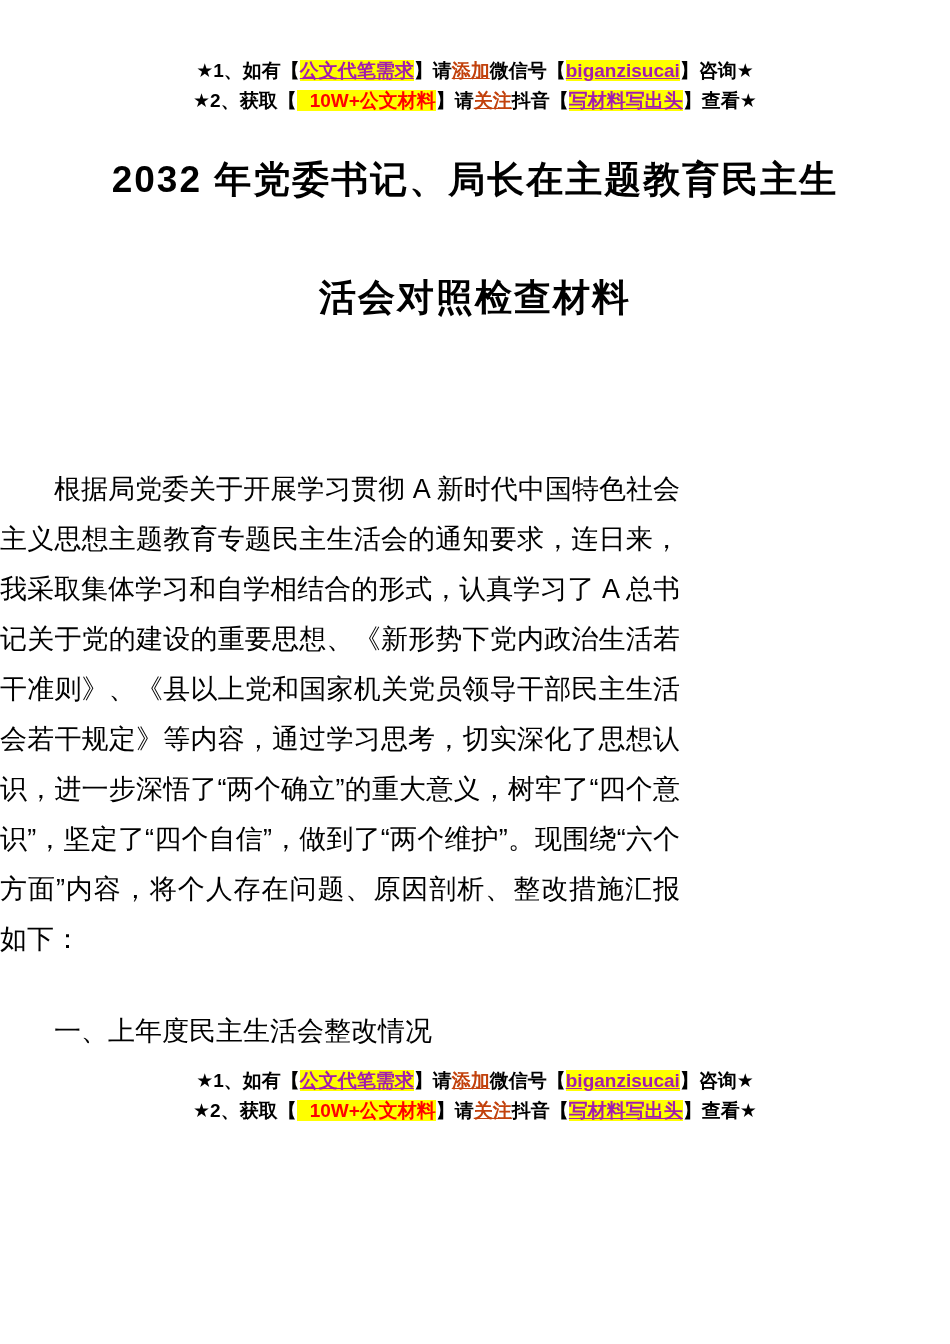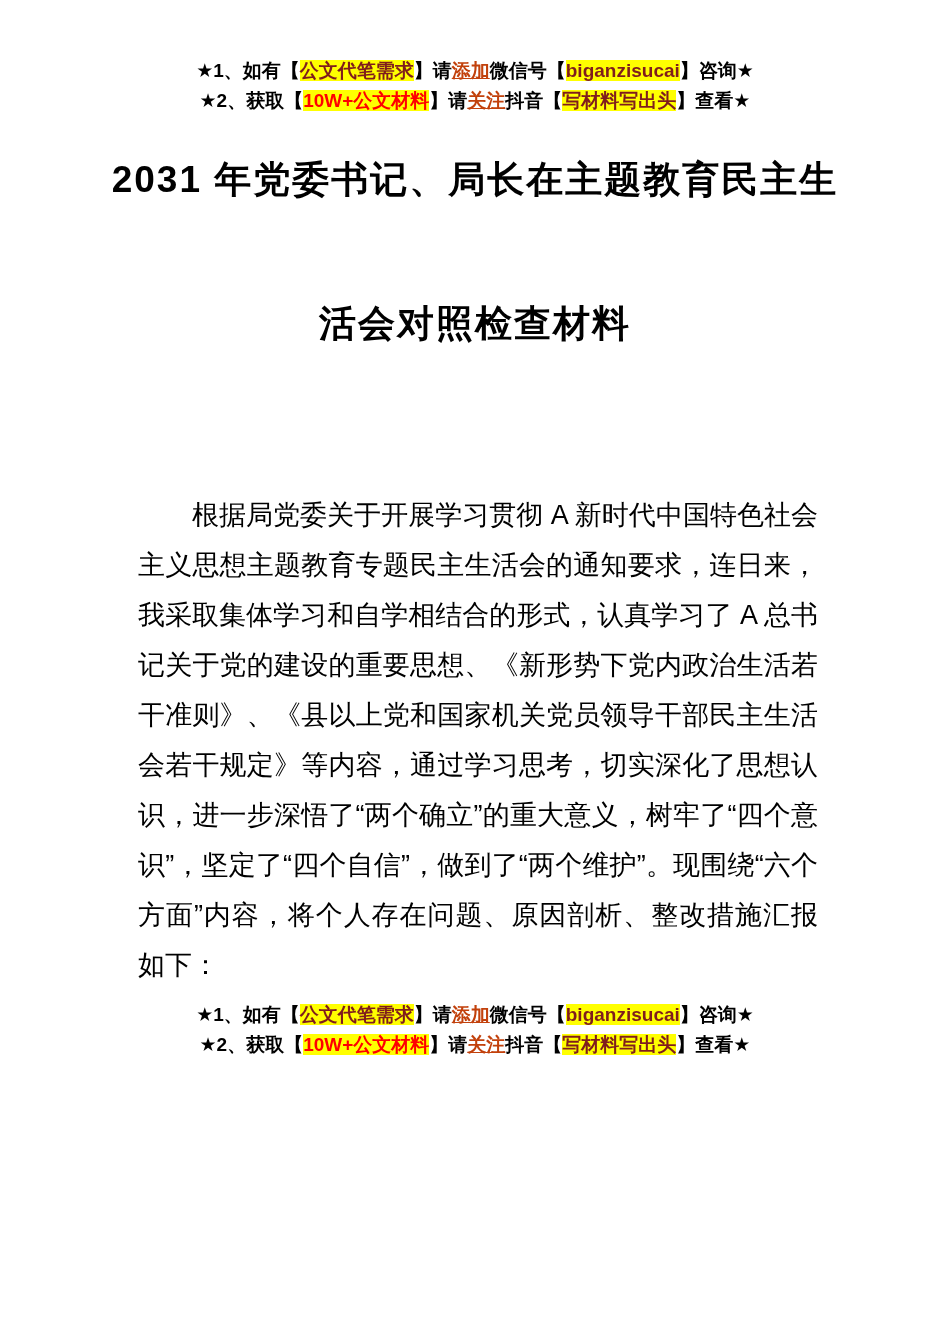--- a/index.html
+++ b/index.html
@@ -17,59 +17,59 @@
     text-align: center;
     font-weight: 700;
     font-size: 19px;
     line-height: 30px;
     white-space: nowrap;
   }
   .promo-header { padding-top: 56px; }
   .promo-footer { margin-top: 10px; }
   .seg-b  { color: #000000; margin-top: 14px; }
   .seg-u  { color: #c2410c; text-decoration: underline; }
-  .seg-hr  { color: #ff0000; background: #ffff00; }
-  .seg-hru { color: #7f1d1d; background: #ffff00; }
+  .seg-hr  { color: #ff0000; background: #ffff00; padding-left: 13px; }
+  .seg-hru { color: #a21caf; background: #ffff00; text-decoration: underline; }
   .title-line {
     text-align: center;
     font-weight: 700;
     font-size: 37px;
     line-height: 52px;
     letter-spacing: 2px;
   }
   .title-line-1 { margin-top: 38px; }
-  .title-line-2 { margin-top: 92px; }
+  .title-line-2 { margin-top: 66px; }
   .doc-body {
     width: 680px;
-    margin-left: 138px;
     font-size: 27px;
     line-height: 50px;
     text-align: justify;
     text-justify: inter-ideograph;
   }
   .para { margin: 0; text-indent: 2em; }
   .para-1 { margin-top: 140px; }
   .heading-1 { margin-top: 42px; }
   .para-2 { margin-top: 52px; }
 </style>
 </head>
 <body>
 
 <div class="page">
 
   <div class="promo promo-header">
     <div class="promo-line"><span class="seg-b">★1、如有【</span><span class="seg-hru">公文代笔需求</span><span class="seg-b">】请</span><span class="seg-u">添加</span><span class="seg-b">微信号【</span><span class="seg-hru">biganzisucai</span><span class="seg-b">】咨询★</span></div>
     <div class="promo-line"><span class="seg-b">★2、获取【</span><span class="seg-hr">10W+公文材料</span><span class="seg-b">】请</span><span class="seg-u">关注</span><span class="seg-b">抖音【</span><span class="seg-hru">写材料写出头</span><span class="seg-b">】查看★</span></div>
   </div>
 
-  <div class="title-line title-line-1">2031 年党委书记、局长在主题教育民主生</div>
+  <div class="title-line title-line-1">2032 年党委书记、局长在主题教育民主生</div>
   <div class="title-line title-line-2">活会对照检查材料</div>
 
   <div class="doc-body">
     <p class="para para-1">根据局党委关于开展学习贯彻 A 新时代中国特色社会主义思想主题教育专题民主生活会的通知要求，连日来，我采取集体学习和自学相结合的形式，认真学习了 A 总书记关于党的建设的重要思想、《新形势下党内政治生活若干准则》、《县以上党和国家机关党员领导干部民主生活会若干规定》等内容，通过学习思考，切实深化了思想认识，进一步深悟了“两个确立”的重大意义，树牢了“四个意识”，坚定了“四个自信”，做到了“两个维护”。现围绕“六个方面”内容，将个人存在问题、原因剖析、整改措施汇报如下：</p>
+    <p class="para heading-1">一、上年度民主生活会整改情况</p>
   </div>
 
   <div class="promo promo-footer">
     <div class="promo-line"><span class="seg-b">★1、如有【</span><span class="seg-hru">公文代笔需求</span><span class="seg-b">】请</span><span class="seg-u">添加</span><span class="seg-b">微信号【</span><span class="seg-hru">biganzisucai</span><span class="seg-b">】咨询★</span></div>
     <div class="promo-line"><span class="seg-b">★2、获取【</span><span class="seg-hr">10W+公文材料</span><span class="seg-b">】请</span><span class="seg-u">关注</span><span class="seg-b">抖音【</span><span class="seg-hru">写材料写出头</span><span class="seg-b">】查看★</span></div>
   </div>
 
 </div>
 
 </body></html>

